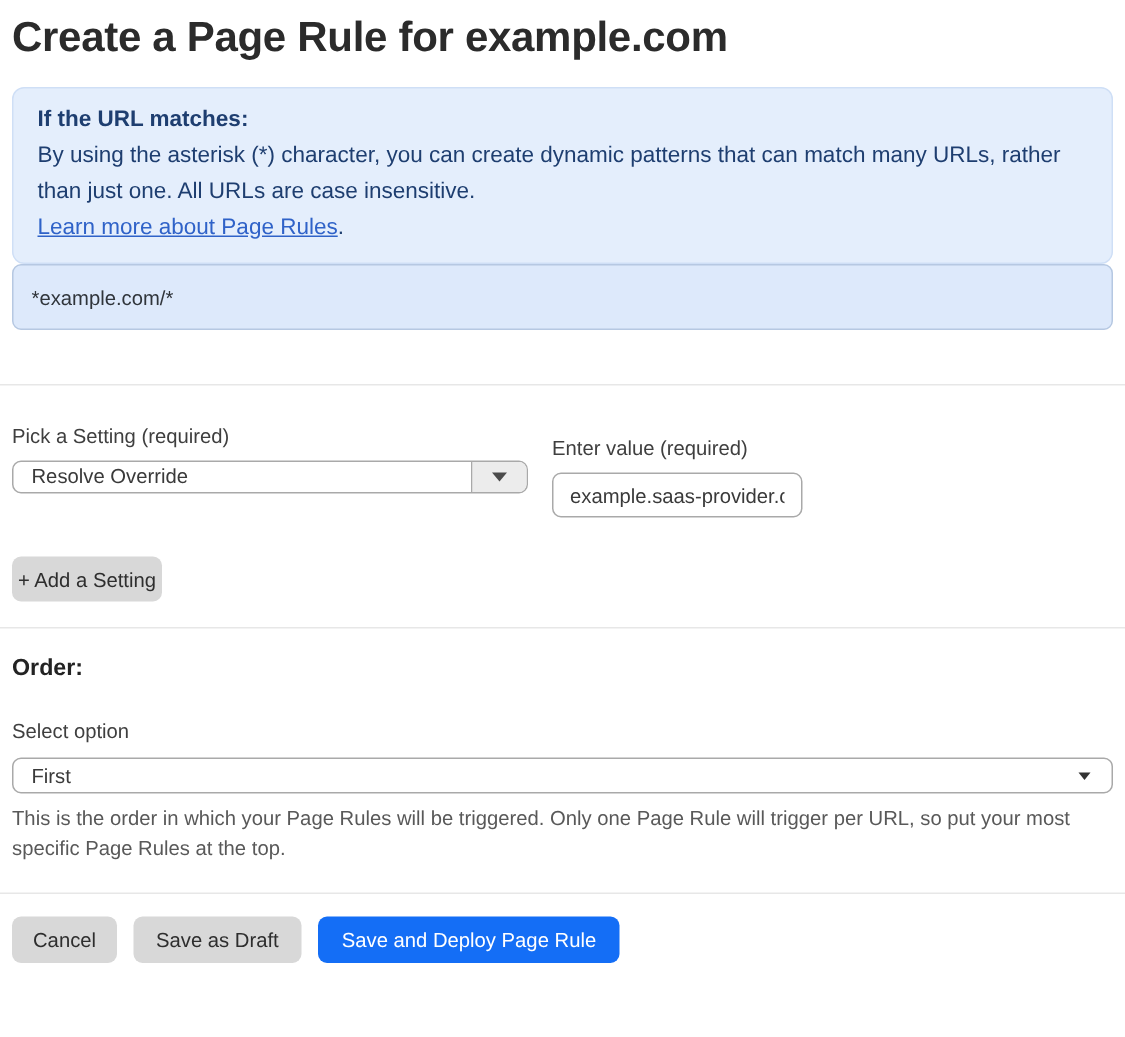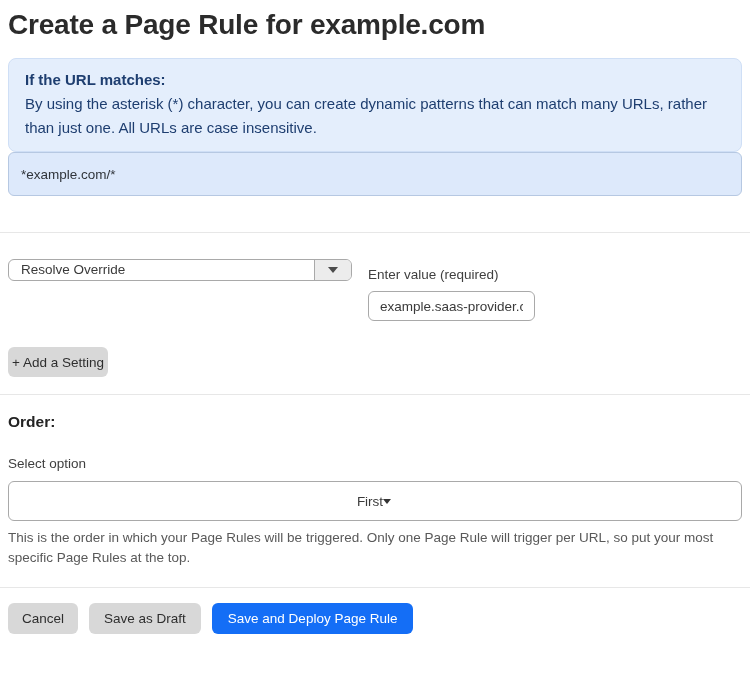--- a/index.html
+++ b/index.html
@@ -149,27 +149,27 @@
     border-radius: 6px;
     font-size: 13.5px;
     color: #2e2e2e;
     font-family: "Liberation Sans", "DejaVu Sans", sans-serif;
     cursor: pointer;
   }
 
   .order-label { margin: 25px 0 9px 0; }
 
   .order-select {
-    height: 40px;
+    height: 24px;
     background: #ffffff;
     border: 1px solid #a9a9a9;
     border-radius: 6px;
     display: flex;
     align-items: center;
-    justify-content: center;
+    justify-content: space-between;
     padding: 0 14px 0 12px;
     font-size: 13.5px;
     color: #3a3a3a;
     cursor: pointer;
   }
   .tri-down-sm {
     width: 0; height: 0;
     border-left: 4.5px solid transparent;
     border-right: 4.5px solid transparent;
     border-top: 5.5px solid #333333;
@@ -211,29 +211,31 @@
 </head>
 <body>
 
 <div class="wrap">
 
   <h1 class="page-title">Create a Page Rule for example.com</h1>
 
   <div class="info-box">
     <div class="info-heading">If the URL matches:</div>
     <div>By using the asterisk (*) character, you can create dynamic patterns that can match many URLs, rather than just one. All URLs are case insensitive.</div>
+    <div><a class="info-link">Learn more about Page Rules</a><span class="info-link-suffix">.</span></div>
   </div>
 
   <input class="url-input" type="text" value="*example.com/*" style="">
 
   <hr class="divider divider-1">
 
 
   <div class="settings-row">
     <div class="col-pick">
+      <label class="field-label">Pick a Setting (required)</label>
       <div class="setting-select">
         <span class="select-text">Resolve Override</span>
         <span class="select-arrow-seg">
           <span class="tri-down"></span>
         </span>
       </div>
     </div>
     <div class="col-value">
       <label class="field-label">Enter value (required)</label>
       <input class="value-input" type="text" value="example.saas-provider.com" style="">

